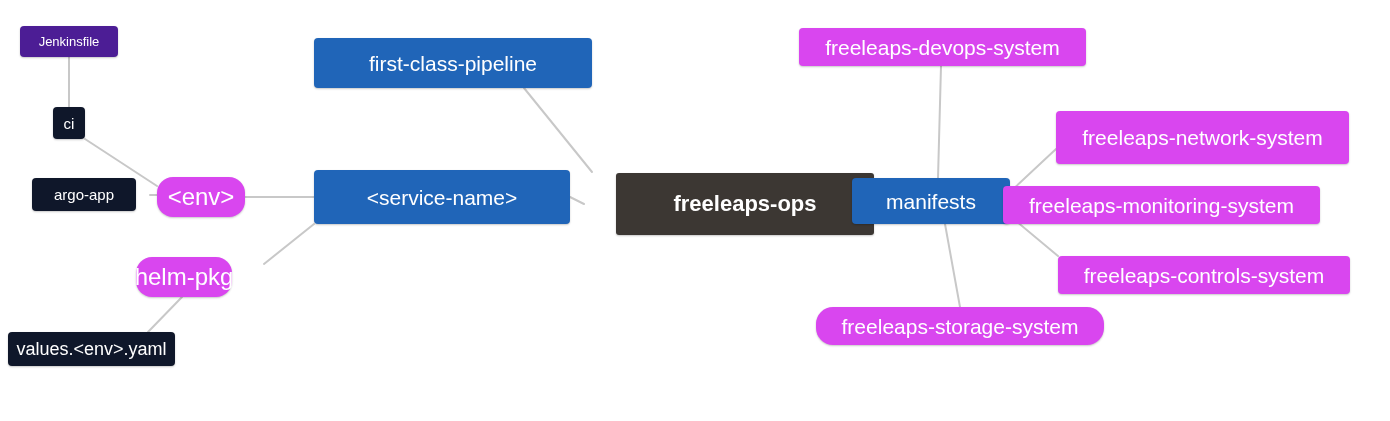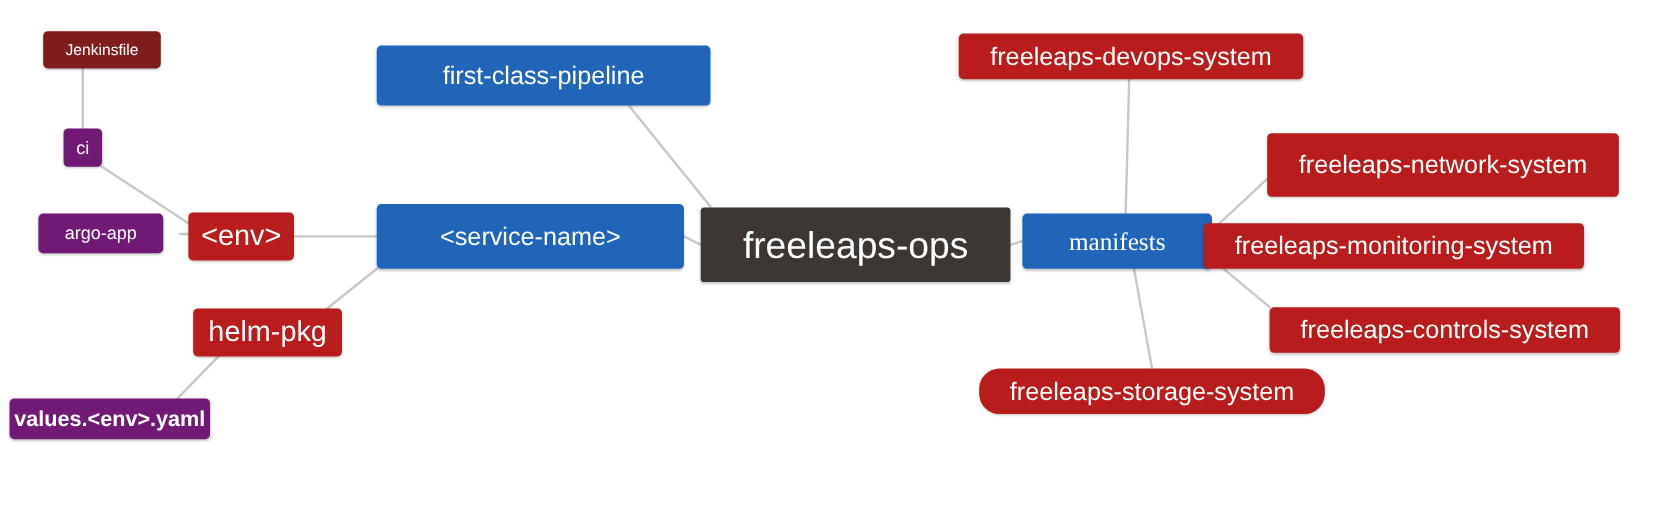--- a/index.html
+++ b/index.html
@@ -39,29 +39,29 @@
     line-height: 1;
     box-shadow: 0 1px 2px rgba(0,0,0,0.22);
     padding: 0 10px;
     user-select: none;
   }
   .node.root {
     background: #3c3733;
     border-radius: 3px;
   }
   .node.blue   { background: #2065b8; }
-  .node.green  { background: #b91c1c; }
-  .node.orange { background: #7f1d1d; margin-left: 16px; }
-  .node.red    { background: #701a75; }
+  .node.green  { background: #d946ef; }
+  .node.orange { background: #4c1d95; }
+  .node.red    { background: #0f172a; }
 
-  .size-root    { font-size: 31px; font-weight: 400; }
+  .size-root    { font-size: 22px; font-weight: 700; margin-left: 32px; }
   .size-xl      { font-size: 21px; font-weight: 400; }
-  .size-lg      { font-size: 24px; font-weight: 400; }
+  .size-lg      { font-size: 24px; font-weight: 400; border-radius: 16px; }
   .size-md      { font-size: 21px; font-weight: 400; }
-  .size-sm      { font-size: 18px; font-weight: 700; }
+  .size-sm      { font-size: 18px; font-weight: 400; }
   .size-xs      { font-size: 15px; font-weight: 400; }
   .size-xxs     { font-size: 13px; font-weight: 400; }
 </style>
 </head>
 <body>
 
 <div id="mindmap">
   <svg id="edge-layer" viewBox="0 0 1390 421" width="1390" height="421" xmlns="http://www.w3.org/2000/svg">
       <path d="M 584 204 L 570 197" stroke="#c8c8c8" stroke-width="2" fill="none" stroke-linecap="round"></path>
       <path d="M 592 172 L 524 88" stroke="#c8c8c8" stroke-width="2" fill="none" stroke-linecap="round"></path>
@@ -81,27 +81,27 @@
   <div id="node-layer">
       <div class="node root size-root" style="left: 584px; top: 173px; width: 258px; height: 62px;">
         <span>freeleaps-ops</span>
       </div>
       <div class="node blue size-xl" style="left: 314px; top: 170px; width: 256px; height: 54px; justify-content: center;">
         <span>&lt;service-name&gt;</span>
       </div>
       <div class="node blue size-xl" style="left: 314px; top: 38px; width: 278px; height: 50px;">
         <span>first-class-pipeline</span>
       </div>
-      <div class="node blue size-xl" style="left: 852px; top: 178px; width: 158px; height: 46px; font-family: Liberation Serif, serif;">
+      <div class="node blue size-xl" style="left: 852px; top: 178px; width: 158px; height: 46px;">
         <span>manifests</span>
       </div>
       <div class="node green size-lg" style="left: 157px; top: 177px; width: 88px; height: 40px;">
         <span>&lt;env&gt;</span>
       </div>
-      <div class="node green size-lg" style="left: 161px; top: 257px; width: 124px; height: 40px;">
+      <div class="node green size-lg" style="left: 136px; top: 257px; width: 96px; height: 40px;">
         <span>helm-pkg</span>
       </div>
       <div class="node orange size-xxs" style="left: 20px; top: 26px; width: 98px; height: 31px;">
         <span>Jenkinsfile</span>
       </div>
       <div class="node red size-xs" style="left: 53px; top: 107px; width: 32px; height: 32px;">
         <span>ci</span>
       </div>
       <div class="node red size-xs" style="left: 32px; top: 178px; width: 104px; height: 33px;">
         <span>argo-app</span>

